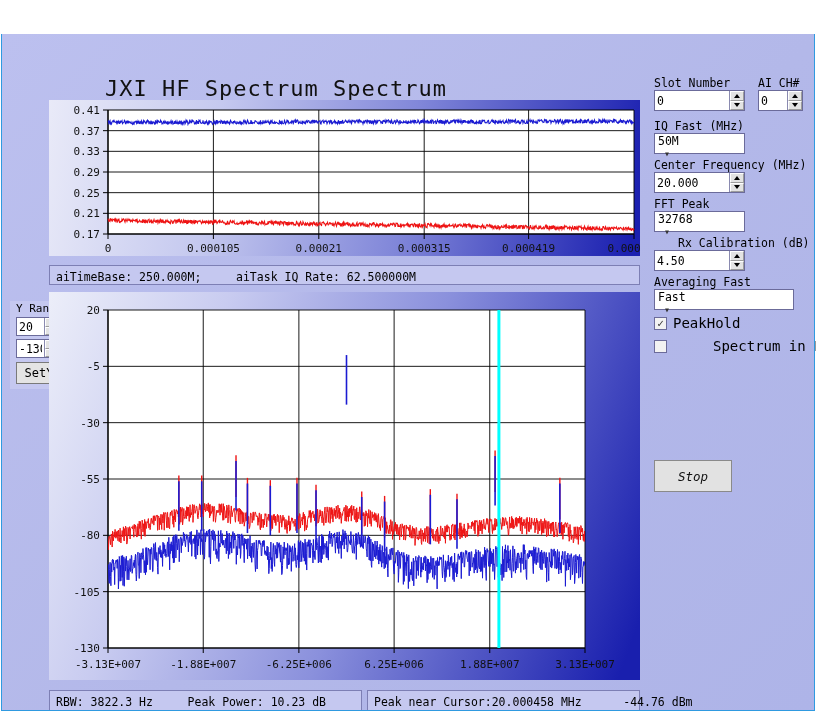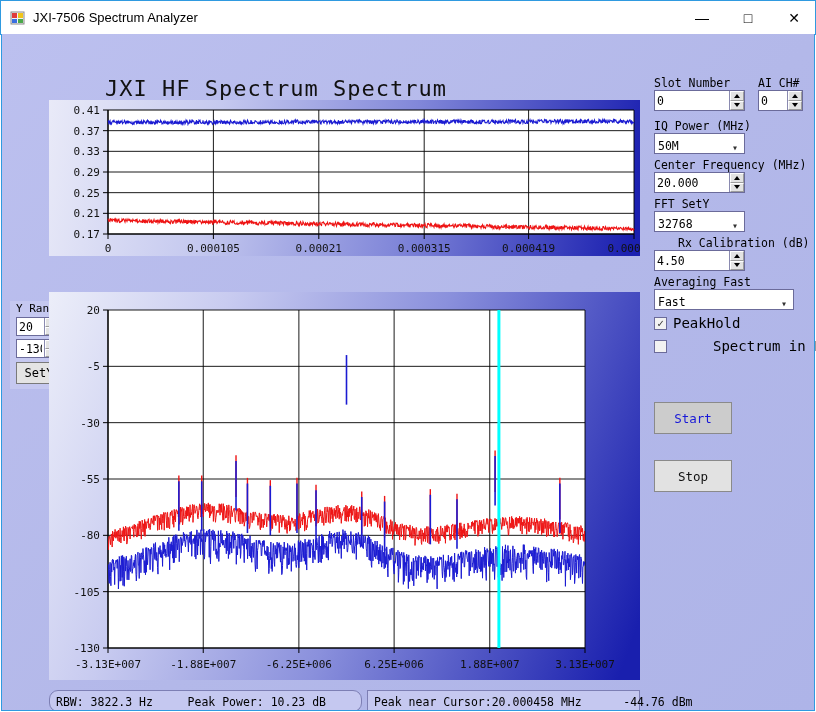--- a/index.html
+++ b/index.html
@@ -67,21 +67,21 @@
     background:linear-gradient(110deg,#eceef9 0%,#c8cbf0 25%,#8a90dc 55%,#191fae 97%);
   }
 
   
   .statusbar{
     position:absolute;background:#c5c8f0;border:1px solid #7d7fb4;box-sizing:border-box;
     font-size:11.5px;color:#000;padding:4px 6px;white-space:pre;
     font-family:"DejaVu Sans Mono", monospace;
   }
   #status-timebase{left:47px;top:231px;width:591px;height:20px;}
-  #status-rbw{left:47px;top:656px;width:313px;height:22px;border-radius:9px;}
+  #status-rbw{left:47px;top:656px;width:313px;height:22px;}
   #status-cursor{left:365px;top:656px;width:273px;height:22px;}
 
   
   #yrange{
     position:absolute;left:8px;top:267px;width:56px;height:88px;
     background:#c5c8f0;border:none;
   }
   #yrange .lbl{
     position:absolute;left:6px;top:1px;font-size:11px;color:#000;white-space:nowrap;
   }
@@ -118,69 +118,49 @@
   }
 
   
   #rightpanel{position:absolute;left:645px;top:34px;width:171px;height:497px;}
   .ctl-label{
     position:absolute;font-size:11.5px;color:#000;white-space:nowrap;
     font-family:"DejaVu Sans Mono", monospace;
   }
   .combo{
     position:absolute;background:#fff;border:1px solid #6b6b9a;box-sizing:border-box;
-    display:flex;align-items:flex-end;
+    display:flex;align-items:flex-start;
     font-family:"DejaVu Sans Mono", monospace;font-size:11.5px;color:#000;
     padding-left:3px;
+    flex-direction:column;
   }
   .combo .cval{flex:1;}
   .chev{width:18px;text-align:center;font-size:10px;color:#333;}
   .cb-row{position:absolute;display:flex;align-items:center;}
   .cbox{
     width:13px;height:13px;background:#f2f2f2;border:1px solid #6b6b9a;
     box-sizing:border-box;display:flex;align-items:center;justify-content:center;
     font-size:11px;line-height:1;color:#333;
   }
   .cb-text{margin-left:6px;font-size:14px;color:#000;font-family:"DejaVu Sans Mono", monospace;white-space:nowrap;}
   .bigbtn{
     position:absolute;width:78px;height:32px;
     background:#cfcfcf;border:1px solid #8a8a8a;box-sizing:border-box;
     display:flex;align-items:center;justify-content:center;
     font-family:"DejaVu Sans Mono", monospace;font-size:12.5px;cursor:default;
   }
   #btn-start{left:9px;top:368px;color:#1818d8;background:#cccccc;}
-  #btn-stop{left:9px;top:426px;color:#111;background:#e2e2e2;}
+  #btn-stop{left:9px;top:426px;color:#111;background:#e2e2e2;font-style:italic;}
   svg{display:block;}
 </style>
 </head>
 <body>
 
 <div id="app">
 
-  <div class="titlebar">
-    <div class="title-icon">
-      <svg width="16" height="16" viewBox="0 0 16 16">
-        <rect x="1" y="2" width="13" height="12" fill="#f2f2f2" stroke="#8a8a8a"></rect>
-        <rect x="2" y="3" width="5" height="5" fill="#e03a3a"></rect>
-        <rect x="8" y="3" width="5" height="5" fill="#f0c419"></rect>
-        <rect x="2" y="9" width="5" height="4" fill="#3a6fe0"></rect>
-        <rect x="8" y="9" width="5" height="4" fill="#4aa94a"></rect>
-      </svg>
-    </div>
-    <div class="title-text">JXI-7506 Spectrum Analyzer</div>
-    <div class="winbtn" id="btn-min">
-      <span>—</span>
-    </div>
-    <div class="winbtn" id="btn-max">
-      <span>□</span>
-    </div>
-    <div class="winbtn" id="btn-close">
-      <span>✕</span>
-    </div>
-  </div>
 
   <div class="client">
 
     <div class="app-title">JXI HF Spectrum Spectrum</div>
 
     <div class="chart" id="chart-time">
       <div class="frame"></div>
       <svg id="svg-time" width="591" height="156" style="position:absolute;left:0;top:0;">
           <rect x="59" y="10" width="526" height="124" fill="#ffffff" stroke="none"></rect>
           <line x1="59" y1="10" x2="585" y2="10" stroke="#000" stroke-width="1"></line>
@@ -222,20 +202,21 @@
           <text x="164.40076335877865" y="152" text-anchor="middle" font-family="&quot;DejaVu Sans Mono&quot;, monospace" font-size="11" fill="#111">0.000105</text>
           <text x="269.8015267175573" y="152" text-anchor="middle" font-family="&quot;DejaVu Sans Mono&quot;, monospace" font-size="11" fill="#111">0.00021</text>
           <text x="375.2022900763358" y="152" text-anchor="middle" font-family="&quot;DejaVu Sans Mono&quot;, monospace" font-size="11" fill="#111">0.000315</text>
           <text x="479.59923664122135" y="152" text-anchor="middle" font-family="&quot;DejaVu Sans Mono&quot;, monospace" font-size="11" fill="#111">0.000419</text>
           <text x="585" y="152" text-anchor="middle" font-family="&quot;DejaVu Sans Mono&quot;, monospace" font-size="11" fill="#111">0.000524</text>
           <path d="M59.00,22.01L59.50,21.17L60.00,24.39L60.50,21.32L61.00,20.50L61.50,23.86L62.00,23.02L62.50,24.01L63.00,22.04L63.50,21.45L64.00,20.82L64.50,21.65L65.00,20.40L65.50,21.67L66.00,22.22L66.50,22.19L67.00,22.62L67.50,20.75L68.00,24.37L68.50,20.83L69.00,23.27L69.50,21.25L70.00,22.39L70.50,23.91L71.00,20.79L71.50,23.14L72.00,21.28L72.50,21.64L73.00,20.73L73.50,23.55L74.00,22.76L74.50,22.78L75.00,21.94L75.50,20.36L76.00,21.13L76.50,23.69L77.00,23.67L77.50,20.83L78.00,22.88L78.50,20.53L79.00,23.56L79.50,21.46L80.00,22.17L80.50,21.82L81.00,22.75L81.50,23.03L82.00,21.99L82.50,23.47L83.00,23.71L83.50,24.28L84.00,21.54L84.50,23.87L85.00,24.23L85.50,21.95L86.00,22.10L86.50,21.56L87.00,21.07L87.50,23.01L88.00,21.20L88.50,23.76L89.00,21.12L89.50,22.55L90.00,20.82L90.50,23.46L91.00,23.61L91.50,21.95L92.00,22.81L92.50,21.06L93.00,23.20L93.50,22.45L94.00,24.27L94.50,20.82L95.00,21.97L95.50,21.15L96.00,21.99L96.50,22.62L97.00,24.05L97.50,20.69L98.00,22.76L98.50,20.26L99.00,21.09L99.50,20.90L100.00,24.25L100.50,21.34L101.00,22.79L101.50,23.39L102.00,20.53L102.50,24.03L103.00,21.32L103.50,24.24L104.00,22.21L104.50,21.91L105.00,22.23L105.50,24.10L106.00,23.95L106.50,20.33L107.00,23.32L107.50,22.75L108.00,20.86L108.50,22.59L109.00,20.54L109.50,21.10L110.00,22.10L110.50,22.36L111.00,22.36L111.50,20.39L112.00,21.73L112.50,21.42L113.00,23.81L113.50,23.27L114.00,23.55L114.50,21.42L115.00,21.97L115.50,23.72L116.00,21.04L116.50,21.86L117.00,23.10L117.50,22.41L118.00,23.44L118.50,21.32L119.00,24.06L119.50,23.84L120.00,21.85L120.50,22.42L121.00,23.34L121.50,22.21L122.00,20.79L122.50,23.33L123.00,22.47L123.50,20.68L124.00,24.19L124.50,23.69L125.00,23.56L125.50,21.24L126.00,23.91L126.50,21.55L127.00,22.89L127.50,23.29L128.00,21.30L128.50,23.18L129.00,23.93L129.50,21.64L130.00,23.87L130.50,21.68L131.00,22.94L131.50,21.88L132.00,23.61L132.50,21.84L133.00,23.76L133.50,21.99L134.00,24.30L134.50,22.83L135.00,21.17L135.50,21.31L136.00,23.99L136.50,22.85L137.00,20.31L137.50,21.76L138.00,20.63L138.50,21.64L139.00,24.26L139.50,22.99L140.00,23.05L140.50,20.82L141.00,22.42L141.50,21.40L142.00,20.46L142.50,23.17L143.00,21.61L143.50,20.30L144.00,21.32L144.50,21.06L145.00,21.76L145.50,23.94L146.00,23.91L146.50,22.55L147.00,23.51L147.50,20.17L148.00,23.15L148.50,23.13L149.00,21.17L149.50,23.96L150.00,20.33L150.50,21.05L151.00,20.37L151.50,22.53L152.00,23.19L152.50,23.38L153.00,22.93L153.50,22.99L154.00,20.26L154.50,23.36L155.00,23.54L155.50,23.77L156.00,21.36L156.50,23.02L157.00,22.07L157.50,20.90L158.00,23.01L158.50,24.13L159.00,22.58L159.50,23.73L160.00,20.25L160.50,22.72L161.00,21.31L161.50,21.89L162.00,21.49L162.50,21.77L163.00,23.11L163.50,24.23L164.00,23.32L164.50,22.17L165.00,21.00L165.50,23.07L166.00,22.02L166.50,23.76L167.00,21.94L167.50,20.16L168.00,24.14L168.50,20.33L169.00,23.46L169.50,21.72L170.00,21.85L170.50,21.35L171.00,21.93L171.50,23.69L172.00,20.35L172.50,20.79L173.00,21.91L173.50,23.85L174.00,20.93L174.50,22.97L175.00,22.29L175.50,20.64L176.00,23.83L176.50,21.37L177.00,23.33L177.50,21.96L178.00,23.42L178.50,20.59L179.00,22.96L179.50,23.14L180.00,22.30L180.50,24.08L181.00,23.22L181.50,20.37L182.00,21.20L182.50,21.91L183.00,22.88L183.50,22.57L184.00,23.34L184.50,21.06L185.00,23.21L185.50,21.10L186.00,21.37L186.50,22.96L187.00,23.70L187.50,23.98L188.00,21.46L188.50,23.11L189.00,23.29L189.50,22.55L190.00,23.58L190.50,22.68L191.00,20.81L191.50,23.47L192.00,22.41L192.50,23.96L193.00,22.57L193.50,23.00L194.00,23.73L194.50,20.98L195.00,20.10L195.50,21.46L196.00,22.90L196.50,21.24L197.00,22.75L197.50,23.71L198.00,22.19L198.50,20.13L199.00,21.09L199.50,23.24L200.00,23.74L200.50,23.40L201.00,22.78L201.50,23.16L202.00,20.18L202.50,23.89L203.00,22.33L203.50,23.47L204.00,22.74L204.50,22.89L205.00,22.66L205.50,23.08L206.00,20.81L206.50,20.88L207.00,21.30L207.50,21.75L208.00,21.99L208.50,23.24L209.00,23.34L209.50,23.79L210.00,21.68L210.50,23.67L211.00,23.42L211.50,20.36L212.00,23.75L212.50,22.54L213.00,22.87L213.50,23.49L214.00,20.30L214.50,22.82L215.00,23.18L215.50,22.43L216.00,20.58L216.50,23.06L217.00,21.16L217.50,22.47L218.00,22.30L218.50,21.58L219.00,20.64L219.50,22.40L220.00,21.94L220.50,24.04L221.00,23.40L221.50,21.20L222.00,22.74L222.50,21.09L223.00,20.39L223.50,22.87L224.00,23.43L224.50,22.74L225.00,23.26L225.50,21.86L226.00,23.21L226.50,23.32L227.00,22.13L227.50,22.52L228.00,22.56L228.50,23.28L229.00,23.54L229.50,23.79L230.00,24.05L230.50,20.73L231.00,21.21L231.50,23.85L232.00,22.33L232.50,23.49L233.00,20.55L233.50,23.03L234.00,23.69L234.50,23.69L235.00,23.12L235.50,20.40L236.00,21.55L236.50,23.76L237.00,22.73L237.50,22.30L238.00,20.08L238.50,20.39L239.00,22.36L239.50,21.45L240.00,23.62L240.50,23.00L241.00,22.78L241.50,22.11L242.00,22.85L242.50,21.27L243.00,22.84L243.50,21.05L244.00,20.72L244.50,23.05L245.00,21.41L245.50,20.99L246.00,19.97L246.50,22.90L247.00,20.49L247.50,21.78L248.00,20.87L248.50,20.04L249.00,20.78L249.50,23.54L250.00,23.12L250.50,22.20L251.00,21.45L251.50,23.16L252.00,23.21L252.50,23.35L253.00,21.77L253.50,23.22L254.00,20.80L254.50,22.68L255.00,22.49L255.50,23.16L256.00,21.72L256.50,23.36L257.00,22.23L257.50,20.84L258.00,21.76L258.50,22.32L259.00,20.47L259.50,20.88L260.00,20.82L260.50,22.54L261.00,22.48L261.50,22.91L262.00,21.26L262.50,20.88L263.00,23.66L263.50,20.35L264.00,20.69L264.50,21.90L265.00,19.95L265.50,23.06L266.00,20.21L266.50,21.72L267.00,22.29L267.50,20.81L268.00,21.40L268.50,22.63L269.00,23.16L269.50,21.42L270.00,21.21L270.50,21.22L271.00,20.65L271.50,23.59L272.00,24.00L272.50,21.75L273.00,20.98L273.50,20.86L274.00,20.30L274.50,22.71L275.00,23.07L275.50,21.10L276.00,21.42L276.50,21.44L277.00,20.48L277.50,21.58L278.00,23.64L278.50,22.43L279.00,21.37L279.50,20.89L280.00,20.76L280.50,23.01L281.00,21.74L281.50,20.73L282.00,22.31L282.50,20.34L283.00,23.89L283.50,23.60L284.00,22.59L284.50,21.86L285.00,21.85L285.50,20.70L286.00,23.45L286.50,20.92L287.00,23.28L287.50,22.55L288.00,22.45L288.50,23.91L289.00,21.87L289.50,20.28L290.00,23.42L290.50,23.76L291.00,21.05L291.50,23.55L292.00,21.60L292.50,21.59L293.00,23.83L293.50,19.95L294.00,21.72L294.50,23.09L295.00,22.60L295.50,21.85L296.00,21.23L296.50,20.18L297.00,21.14L297.50,21.94L298.00,21.24L298.50,22.55L299.00,22.45L299.50,20.95L300.00,20.03L300.50,21.60L301.00,22.61L301.50,21.19L302.00,20.51L302.50,23.50L303.00,22.17L303.50,20.32L304.00,20.25L304.50,21.24L305.00,21.53L305.50,20.94L306.00,23.47L306.50,21.27L307.00,21.49L307.50,20.38L308.00,19.95L308.50,21.33L309.00,22.48L309.50,20.59L310.00,22.03L310.50,19.88L311.00,20.61L311.50,21.78L312.00,21.03L312.50,21.61L313.00,22.36L313.50,22.18L314.00,23.92L314.50,22.03L315.00,20.52L315.50,23.33L316.00,21.53L316.50,20.52L317.00,20.29L317.50,21.76L318.00,22.94L318.50,20.55L319.00,21.76L319.50,21.68L320.00,20.08L320.50,23.64L321.00,21.89L321.50,20.32L322.00,23.06L322.50,23.32L323.00,20.72L323.50,22.48L324.00,20.70L324.50,23.59L325.00,22.25L325.50,20.50L326.00,21.69L326.50,21.08L327.00,23.83L327.50,23.14L328.00,19.82L328.50,22.22L329.00,21.01L329.50,20.88L330.00,20.30L330.50,20.23L331.00,20.64L331.50,21.87L332.00,23.11L332.50,21.86L333.00,21.77L333.50,23.80L334.00,20.71L334.50,20.52L335.00,21.27L335.50,21.17L336.00,20.12L336.50,23.54L337.00,21.65L337.50,20.50L338.00,21.73L338.50,20.60L339.00,20.17L339.50,19.85L340.00,22.06L340.50,21.32L341.00,20.79L341.50,23.22L342.00,22.91L342.50,20.18L343.00,21.50L343.50,23.51L344.00,23.59L344.50,23.06L345.00,21.28L345.50,21.54L346.00,19.97L346.50,23.21L347.00,22.18L347.50,21.99L348.00,19.83L348.50,20.37L349.00,22.10L349.50,21.92L350.00,23.84L350.50,22.34L351.00,20.00L351.50,23.13L352.00,22.64L352.50,21.96L353.00,22.63L353.50,22.85L354.00,22.88L354.50,21.32L355.00,22.32L355.50,21.85L356.00,22.62L356.50,22.59L357.00,20.34L357.50,22.88L358.00,23.27L358.50,22.21L359.00,23.72L359.50,20.75L360.00,22.63L360.50,22.74L361.00,22.52L361.50,21.20L362.00,23.54L362.50,21.06L363.00,21.40L363.50,21.92L364.00,19.99L364.50,22.26L365.00,23.15L365.50,19.77L366.00,21.64L366.50,20.09L367.00,22.72L367.50,22.85L368.00,22.83L368.50,22.28L369.00,19.98L369.50,20.75L370.00,22.28L370.50,23.79L371.00,23.22L371.50,21.43L372.00,22.19L372.50,20.14L373.00,22.86L373.50,21.03L374.00,19.85L374.50,22.42L375.00,22.96L375.50,19.84L376.00,20.95L376.50,21.56L377.00,23.45L377.50,21.27L378.00,21.70L378.50,19.77L379.00,23.59L379.50,21.02L380.00,22.58L380.50,22.13L381.00,23.53L381.50,19.98L382.00,21.38L382.50,23.64L383.00,19.91L383.50,20.55L384.00,20.45L384.50,23.78L385.00,21.91L385.50,21.99L386.00,21.52L386.50,20.92L387.00,23.68L387.50,23.62L388.00,21.15L388.50,19.85L389.00,21.52L389.50,21.46L390.00,23.47L390.50,20.08L391.00,23.36L391.50,20.90L392.00,22.19L392.50,20.05L393.00,23.56L393.50,20.50L394.00,23.25L394.50,23.01L395.00,20.59L395.50,23.58L396.00,22.29L396.50,20.94L397.00,23.72L397.50,20.94L398.00,21.57L398.50,20.28L399.00,21.34L399.50,23.26L400.00,23.59L400.50,22.29L401.00,22.98L401.50,22.62L402.00,20.21L402.50,22.13L403.00,22.23L403.50,20.65L404.00,21.11L404.50,20.02L405.00,19.72L405.50,21.96L406.00,20.90L406.50,22.41L407.00,20.06L407.50,20.00L408.00,20.17L408.50,22.55L409.00,20.39L409.50,22.01L410.00,20.31L410.50,22.00L411.00,21.44L411.50,22.44L412.00,20.04L412.50,21.43L413.00,23.46L413.50,22.30L414.00,20.03L414.50,22.89L415.00,20.22L415.50,22.47L416.00,20.16L416.50,22.15L417.00,21.64L417.50,22.14L418.00,21.94L418.50,22.63L419.00,20.53L419.50,23.54L420.00,21.14L420.50,21.61L421.00,23.74L421.50,20.32L422.00,20.82L422.50,20.22L423.00,23.14L423.50,20.16L424.00,23.21L424.50,21.71L425.00,22.62L425.50,23.51L426.00,23.40L426.50,22.39L427.00,23.25L427.50,21.46L428.00,23.20L428.50,22.25L429.00,22.10L429.50,23.04L430.00,21.51L430.50,23.51L431.00,20.10L431.50,23.68L432.00,23.61L432.50,23.59L433.00,19.89L433.50,22.06L434.00,20.26L434.50,20.63L435.00,20.39L435.50,20.29L436.00,22.53L436.50,22.80L437.00,22.51L437.50,22.75L438.00,22.91L438.50,21.01L439.00,20.67L439.50,20.38L440.00,23.60L440.50,23.45L441.00,23.09L441.50,22.28L442.00,21.52L442.50,20.56L443.00,19.87L443.50,22.18L444.00,19.77L444.50,22.93L445.00,21.36L445.50,23.06L446.00,23.68L446.50,19.99L447.00,22.17L447.50,21.42L448.00,21.22L448.50,23.31L449.00,23.10L449.50,21.29L450.00,22.80L450.50,21.84L451.00,20.68L451.50,23.20L452.00,20.87L452.50,22.69L453.00,21.34L453.50,21.21L454.00,20.43L454.50,22.81L455.00,22.76L455.50,23.42L456.00,23.00L456.50,20.69L457.00,22.79L457.50,20.30L458.00,21.87L458.50,22.23L459.00,23.24L459.50,19.60L460.00,20.29L460.50,20.21L461.00,23.67L461.50,20.11L462.00,20.55L462.50,20.27L463.00,22.80L463.50,19.61L464.00,21.23L464.50,21.65L465.00,20.61L465.50,21.84L466.00,20.38L466.50,19.55L467.00,23.23L467.50,22.89L468.00,22.55L468.50,20.57L469.00,22.60L469.50,20.34L470.00,22.69L470.50,23.58L471.00,22.30L471.50,23.24L472.00,21.99L472.50,20.31L473.00,19.88L473.50,20.32L474.00,22.97L474.50,21.50L475.00,20.62L475.50,22.21L476.00,23.37L476.50,23.46L477.00,23.43L477.50,21.96L478.00,20.58L478.50,23.36L479.00,23.28L479.50,21.22L480.00,21.00L480.50,21.00L481.00,19.84L481.50,21.97L482.00,21.52L482.50,20.29L483.00,20.22L483.50,23.01L484.00,23.31L484.50,20.60L485.00,21.55L485.50,21.84L486.00,22.61L486.50,22.83L487.00,20.61L487.50,22.73L488.00,23.48L488.50,23.17L489.00,20.22L489.50,20.58L490.00,19.77L490.50,21.17L491.00,20.62L491.50,20.27L492.00,20.07L492.50,19.84L493.00,21.24L493.50,21.15L494.00,22.53L494.50,22.20L495.00,22.17L495.50,19.55L496.00,20.22L496.50,19.90L497.00,21.55L497.50,19.47L498.00,23.27L498.50,21.63L499.00,22.18L499.50,22.12L500.00,20.82L500.50,20.64L501.00,20.08L501.50,20.51L502.00,23.21L502.50,21.84L503.00,20.65L503.50,21.49L504.00,21.51L504.50,21.95L505.00,21.84L505.50,19.65L506.00,19.98L506.50,20.75L507.00,23.20L507.50,22.00L508.00,20.49L508.50,19.89L509.00,22.51L509.50,23.20L510.00,19.58L510.50,21.31L511.00,19.94L511.50,19.46L512.00,21.93L512.50,22.94L513.00,21.96L513.50,20.73L514.00,23.56L514.50,22.21L515.00,23.41L515.50,21.27L516.00,19.73L516.50,23.08L517.00,19.76L517.50,20.11L518.00,22.72L518.50,19.95L519.00,19.74L519.50,23.30L520.00,20.95L520.50,20.16L521.00,21.51L521.50,21.15L522.00,20.16L522.50,20.08L523.00,20.79L523.50,22.13L524.00,19.57L524.50,22.73L525.00,22.62L525.50,22.65L526.00,21.82L526.50,23.33L527.00,19.99L527.50,19.54L528.00,22.51L528.50,22.43L529.00,21.24L529.50,21.03L530.00,22.38L530.50,21.05L531.00,20.27L531.50,23.27L532.00,19.44L532.50,20.03L533.00,20.49L533.50,22.83L534.00,22.83L534.50,22.36L535.00,20.10L535.50,23.05L536.00,19.40L536.50,22.71L537.00,20.05L537.50,22.48L538.00,22.15L538.50,19.88L539.00,20.25L539.50,19.58L540.00,21.81L540.50,22.67L541.00,23.15L541.50,21.42L542.00,21.03L542.50,22.73L543.00,20.95L543.50,22.98L544.00,21.27L544.50,22.51L545.00,22.23L545.50,20.02L546.00,21.53L546.50,23.07L547.00,23.11L547.50,21.65L548.00,21.73L548.50,22.70L549.00,22.87L549.50,22.63L550.00,19.77L550.50,20.97L551.00,19.94L551.50,20.82L552.00,23.24L552.50,21.35L553.00,20.49L553.50,22.85L554.00,19.50L554.50,20.68L555.00,21.51L555.50,19.81L556.00,21.80L556.50,22.43L557.00,19.57L557.50,21.97L558.00,22.66L558.50,23.09L559.00,19.57L559.50,21.87L560.00,21.48L560.50,22.15L561.00,20.19L561.50,20.74L562.00,20.71L562.50,20.62L563.00,21.80L563.50,22.32L564.00,20.74L564.50,19.75L565.00,22.76L565.50,19.60L566.00,19.78L566.50,20.62L567.00,20.32L567.50,22.06L568.00,22.37L568.50,23.05L569.00,22.15L569.50,22.93L570.00,21.40L570.50,22.12L571.00,20.59L571.50,19.72L572.00,22.39L572.50,20.04L573.00,22.82L573.50,21.18L574.00,22.16L574.50,20.30L575.00,20.60L575.50,21.51L576.00,22.25L576.50,23.19L577.00,20.82L577.50,22.91L578.00,21.74L578.50,20.33L579.00,20.95L579.50,22.25L580.00,21.19L580.50,19.92L581.00,19.81L581.50,21.96L582.00,22.91L582.50,20.24L583.00,23.39L583.50,22.09L584.00,22.86L584.50,22.77L585.00,22.20" fill="none" stroke="#1b1bd2" stroke-width="1.1"></path>
           <path d="M59.00,118.60L59.50,119.75L60.00,121.43L60.50,121.11L61.00,118.83L61.50,118.68L62.00,121.01L62.50,119.87L63.00,119.08L63.50,120.78L64.00,119.77L64.50,119.41L65.00,119.23L65.50,120.55L66.00,119.10L66.50,120.93L67.00,119.09L67.50,120.05L68.00,122.09L68.50,122.04L69.00,118.72L69.50,120.30L70.00,119.50L70.50,122.51L71.00,122.65L71.50,121.40L72.00,121.59L72.50,121.49L73.00,119.23L73.50,120.37L74.00,119.40L74.50,118.84L75.00,119.31L75.50,120.88L76.00,122.11L76.50,120.06L77.00,119.04L77.50,120.38L78.00,121.58L78.50,120.17L79.00,118.93L79.50,120.20L80.00,120.42L80.50,119.41L81.00,120.43L81.50,121.47L82.00,120.07L82.50,121.10L83.00,120.54L83.50,121.60L84.00,119.37L84.50,120.39L85.00,120.45L85.50,120.82L86.00,120.14L86.50,119.85L87.00,122.21L87.50,119.47L88.00,119.17L88.50,122.39L89.00,121.51L89.50,122.04L90.00,121.80L90.50,120.15L91.00,120.75L91.50,121.51L92.00,122.30L92.50,121.53L93.00,120.94L93.50,122.91L94.00,119.11L94.50,122.46L95.00,120.18L95.50,123.02L96.00,120.60L96.50,122.04L97.00,119.73L97.50,122.71L98.00,120.59L98.50,123.11L99.00,119.92L99.50,119.61L100.00,119.25L100.50,122.40L101.00,122.09L101.50,121.28L102.00,119.56L102.50,123.28L103.00,120.98L103.50,122.36L104.00,122.91L104.50,120.84L105.00,119.58L105.50,121.36L106.00,121.49L106.50,121.92L107.00,120.00L107.50,122.71L108.00,120.29L108.50,120.21L109.00,122.96L109.50,121.50L110.00,120.22L110.50,122.30L111.00,121.27L111.50,119.69L112.00,121.77L112.50,120.57L113.00,122.95L113.50,120.01L114.00,120.00L114.50,123.13L115.00,121.56L115.50,121.88L116.00,122.83L116.50,120.72L117.00,121.92L117.50,120.90L118.00,119.98L118.50,122.19L119.00,120.23L119.50,122.94L120.00,121.01L120.50,122.99L121.00,122.57L121.50,123.36L122.00,120.19L122.50,120.76L123.00,120.88L123.50,123.34L124.00,123.36L124.50,121.48L125.00,121.79L125.50,120.18L126.00,119.81L126.50,120.60L127.00,123.66L127.50,120.42L128.00,119.98L128.50,122.53L129.00,120.18L129.50,119.70L130.00,122.22L130.50,119.77L131.00,120.97L131.50,123.40L132.00,121.12L132.50,120.16L133.00,121.93L133.50,122.73L134.00,123.00L134.50,120.18L135.00,121.41L135.50,122.97L136.00,119.95L136.50,122.77L137.00,120.23L137.50,122.79L138.00,121.44L138.50,123.87L139.00,120.41L139.50,123.03L140.00,120.93L140.50,121.68L141.00,120.87L141.50,123.08L142.00,120.14L142.50,123.78L143.00,120.92L143.50,121.16L144.00,123.29L144.50,122.09L145.00,119.95L145.50,123.44L146.00,123.02L146.50,120.22L147.00,122.02L147.50,121.17L148.00,121.74L148.50,122.83L149.00,120.98L149.50,120.96L150.00,121.29L150.50,121.06L151.00,120.48L151.50,121.66L152.00,122.14L152.50,123.48L153.00,122.33L153.50,120.92L154.00,122.84L154.50,122.71L155.00,120.82L155.50,122.87L156.00,120.59L156.50,123.05L157.00,121.99L157.50,121.09L158.00,122.73L158.50,122.66L159.00,121.38L159.50,123.12L160.00,121.15L160.50,122.29L161.00,123.95L161.50,120.88L162.00,120.67L162.50,122.69L163.00,120.77L163.50,124.16L164.00,123.74L164.50,120.62L165.00,120.17L165.50,123.16L166.00,120.20L166.50,122.68L167.00,120.60L167.50,121.95L168.00,123.46L168.50,122.71L169.00,121.69L169.50,121.21L170.00,120.72L170.50,123.17L171.00,120.74L171.50,122.00L172.00,122.31L172.50,122.42L173.00,121.28L173.50,120.83L174.00,122.52L174.50,122.92L175.00,122.13L175.50,122.87L176.00,123.51L176.50,124.41L177.00,123.33L177.50,124.25L178.00,124.45L178.50,120.79L179.00,123.09L179.50,123.93L180.00,123.16L180.50,123.72L181.00,121.17L181.50,120.50L182.00,121.84L182.50,122.39L183.00,122.74L183.50,121.07L184.00,122.23L184.50,121.44L185.00,120.68L185.50,123.60L186.00,123.73L186.50,124.12L187.00,123.78L187.50,123.88L188.00,122.79L188.50,124.41L189.00,124.55L189.50,123.52L190.00,123.69L190.50,123.67L191.00,122.53L191.50,123.02L192.00,121.81L192.50,124.30L193.00,122.68L193.50,121.52L194.00,123.95L194.50,124.54L195.00,121.86L195.50,124.33L196.00,122.49L196.50,122.96L197.00,122.80L197.50,120.91L198.00,121.36L198.50,124.71L199.00,121.53L199.50,122.38L200.00,120.99L200.50,123.41L201.00,121.11L201.50,121.76L202.00,121.23L202.50,123.55L203.00,121.30L203.50,122.11L204.00,123.21L204.50,122.29L205.00,123.38L205.50,122.97L206.00,122.25L206.50,122.54L207.00,124.49L207.50,121.77L208.00,124.65L208.50,124.79L209.00,124.05L209.50,124.74L210.00,122.94L210.50,122.18L211.00,122.63L211.50,123.29L212.00,124.06L212.50,121.60L213.00,122.80L213.50,121.81L214.00,123.76L214.50,123.97L215.00,122.15L215.50,121.28L216.00,124.83L216.50,123.97L217.00,124.04L217.50,124.52L218.00,123.78L218.50,124.08L219.00,121.32L219.50,124.14L220.00,121.72L220.50,121.42L221.00,122.22L221.50,122.72L222.00,121.21L222.50,123.24L223.00,121.51L223.50,123.29L224.00,122.05L224.50,124.38L225.00,123.20L225.50,121.71L226.00,121.55L226.50,123.74L227.00,121.22L227.50,121.73L228.00,123.86L228.50,121.57L229.00,123.89L229.50,122.76L230.00,121.38L230.50,125.03L231.00,124.62L231.50,121.28L232.00,121.52L232.50,121.77L233.00,123.59L233.50,122.64L234.00,122.08L234.50,124.84L235.00,123.45L235.50,121.59L236.00,121.67L236.50,122.29L237.00,124.87L237.50,122.00L238.00,125.34L238.50,122.20L239.00,124.54L239.50,122.90L240.00,125.22L240.50,123.00L241.00,124.01L241.50,122.84L242.00,122.47L242.50,123.82L243.00,122.47L243.50,122.41L244.00,124.04L244.50,123.23L245.00,125.20L245.50,124.44L246.00,124.35L246.50,125.21L247.00,124.31L247.50,121.56L248.00,122.13L248.50,123.96L249.00,123.95L249.50,125.33L250.00,123.48L250.50,125.26L251.00,123.29L251.50,121.61L252.00,122.49L252.50,124.92L253.00,124.47L253.50,124.56L254.00,121.67L254.50,122.86L255.00,123.68L255.50,124.81L256.00,125.27L256.50,122.91L257.00,123.68L257.50,125.58L258.00,123.56L258.50,122.83L259.00,124.13L259.50,125.16L260.00,124.07L260.50,125.24L261.00,123.13L261.50,124.51L262.00,122.41L262.50,124.59L263.00,122.63L263.50,124.96L264.00,123.47L264.50,121.99L265.00,122.17L265.50,125.02L266.00,123.43L266.50,124.69L267.00,125.47L267.50,122.82L268.00,122.55L268.50,125.64L269.00,125.25L269.50,123.93L270.00,124.75L270.50,122.83L271.00,122.36L271.50,124.32L272.00,124.53L272.50,125.97L273.00,122.51L273.50,122.25L274.00,122.35L274.50,121.92L275.00,123.64L275.50,123.24L276.00,123.90L276.50,125.51L277.00,124.90L277.50,123.47L278.00,123.49L278.50,122.33L279.00,124.88L279.50,124.96L280.00,124.19L280.50,122.73L281.00,122.57L281.50,123.79L282.00,123.34L282.50,123.81L283.00,124.00L283.50,125.78L284.00,122.59L284.50,124.95L285.00,126.00L285.50,124.06L286.00,123.61L286.50,122.24L287.00,124.62L287.50,126.15L288.00,124.11L288.50,122.65L289.00,123.54L289.50,122.68L290.00,124.78L290.50,122.51L291.00,125.00L291.50,125.72L292.00,123.08L292.50,125.70L293.00,126.19L293.50,123.44L294.00,122.53L294.50,126.21L295.00,122.29L295.50,123.53L296.00,125.70L296.50,123.91L297.00,123.09L297.50,123.64L298.00,122.84L298.50,125.19L299.00,122.31L299.50,125.29L300.00,124.55L300.50,123.80L301.00,125.54L301.50,126.38L302.00,124.56L302.50,125.56L303.00,125.99L303.50,123.17L304.00,122.94L304.50,126.05L305.00,123.77L305.50,126.07L306.00,126.12L306.50,125.35L307.00,125.77L307.50,123.53L308.00,122.58L308.50,126.10L309.00,126.21L309.50,124.14L310.00,123.37L310.50,123.07L311.00,122.83L311.50,125.35L312.00,124.62L312.50,122.51L313.00,124.82L313.50,123.70L314.00,122.69L314.50,124.74L315.00,125.82L315.50,124.60L316.00,123.56L316.50,125.73L317.00,126.54L317.50,126.31L318.00,123.95L318.50,126.33L319.00,125.24L319.50,125.65L320.00,126.70L320.50,123.63L321.00,124.16L321.50,123.75L322.00,124.52L322.50,125.51L323.00,123.83L323.50,123.35L324.00,124.71L324.50,122.70L325.00,122.77L325.50,124.41L326.00,124.51L326.50,126.65L327.00,126.12L327.50,124.18L328.00,125.96L328.50,123.60L329.00,125.97L329.50,126.80L330.00,124.99L330.50,125.46L331.00,123.12L331.50,125.68L332.00,123.95L332.50,124.23L333.00,124.92L333.50,123.61L334.00,126.15L334.50,125.59L335.00,124.62L335.50,125.72L336.00,126.72L336.50,124.93L337.00,125.10L337.50,126.88L338.00,126.38L338.50,125.16L339.00,125.47L339.50,123.66L340.00,126.27L340.50,126.15L341.00,124.89L341.50,123.74L342.00,124.61L342.50,124.08L343.00,123.56L343.50,125.01L344.00,124.60L344.50,123.09L345.00,123.20L345.50,124.40L346.00,126.55L346.50,126.37L347.00,123.28L347.50,123.54L348.00,123.18L348.50,123.34L349.00,126.89L349.50,125.26L350.00,126.21L350.50,126.41L351.00,126.45L351.50,123.62L352.00,127.23L352.50,126.43L353.00,124.47L353.50,125.20L354.00,125.72L354.50,124.90L355.00,126.46L355.50,124.96L356.00,125.48L356.50,124.86L357.00,124.70L357.50,124.06L358.00,125.16L358.50,123.46L359.00,125.34L359.50,123.67L360.00,127.09L360.50,124.55L361.00,127.34L361.50,124.55L362.00,124.82L362.50,124.22L363.00,124.36L363.50,124.26L364.00,125.97L364.50,126.55L365.00,124.21L365.50,123.48L366.00,123.99L366.50,127.27L367.00,124.01L367.50,126.34L368.00,124.66L368.50,127.28L369.00,123.82L369.50,127.17L370.00,126.20L370.50,123.44L371.00,126.09L371.50,126.70L372.00,127.25L372.50,124.79L373.00,125.42L373.50,126.84L374.00,124.16L374.50,125.68L375.00,125.60L375.50,125.29L376.00,123.80L376.50,125.74L377.00,127.43L377.50,126.96L378.00,127.63L378.50,123.81L379.00,124.04L379.50,123.64L380.00,124.61L380.50,124.84L381.00,125.95L381.50,123.83L382.00,124.99L382.50,124.07L383.00,126.46L383.50,125.94L384.00,125.63L384.50,126.11L385.00,127.38L385.50,124.71L386.00,125.56L386.50,124.16L387.00,126.92L387.50,125.18L388.00,127.14L388.50,126.61L389.00,123.81L389.50,126.65L390.00,127.69L390.50,124.59L391.00,127.04L391.50,126.42L392.00,127.86L392.50,124.99L393.00,127.29L393.50,124.68L394.00,127.12L394.50,125.02L395.00,123.97L395.50,127.26L396.00,125.72L396.50,126.85L397.00,124.49L397.50,127.64L398.00,125.38L398.50,127.46L399.00,125.45L399.50,125.11L400.00,125.71L400.50,124.57L401.00,126.15L401.50,125.82L402.00,126.03L402.50,125.53L403.00,125.43L403.50,125.62L404.00,124.43L404.50,126.51L405.00,127.67L405.50,126.60L406.00,124.26L406.50,124.03L407.00,126.40L407.50,127.13L408.00,126.81L408.50,124.56L409.00,126.98L409.50,124.85L410.00,125.20L410.50,124.67L411.00,124.16L411.50,125.92L412.00,125.52L412.50,124.94L413.00,125.98L413.50,126.84L414.00,126.47L414.50,124.33L415.00,125.50L415.50,124.44L416.00,126.21L416.50,124.14L417.00,124.73L417.50,127.62L418.00,124.57L418.50,124.67L419.00,124.72L419.50,124.21L420.00,126.55L420.50,124.61L421.00,126.29L421.50,125.12L422.00,126.75L422.50,128.26L423.00,125.98L423.50,125.20L424.00,127.44L424.50,126.21L425.00,124.89L425.50,125.46L426.00,127.64L426.50,124.86L427.00,126.51L427.50,127.23L428.00,126.00L428.50,128.09L429.00,125.68L429.50,126.00L430.00,125.97L430.50,126.68L431.00,126.20L431.50,126.69L432.00,128.24L432.50,126.09L433.00,126.63L433.50,124.68L434.00,125.90L434.50,127.59L435.00,126.03L435.50,127.74L436.00,127.68L436.50,128.30L437.00,126.34L437.50,125.39L438.00,124.62L438.50,124.95L439.00,126.49L439.50,125.84L440.00,125.37L440.50,124.63L441.00,127.51L441.50,124.69L442.00,126.58L442.50,128.21L443.00,125.49L443.50,126.02L444.00,128.48L444.50,127.08L445.00,128.28L445.50,126.17L446.00,125.61L446.50,127.35L447.00,125.75L447.50,128.69L448.00,128.30L448.50,128.61L449.00,125.17L449.50,126.86L450.00,128.56L450.50,126.37L451.00,128.57L451.50,127.26L452.00,127.41L452.50,125.93L453.00,126.24L453.50,127.46L454.00,127.73L454.50,127.42L455.00,125.63L455.50,126.73L456.00,125.85L456.50,125.20L457.00,128.83L457.50,125.16L458.00,126.33L458.50,127.43L459.00,127.52L459.50,128.00L460.00,125.04L460.50,127.89L461.00,126.83L461.50,126.71L462.00,127.62L462.50,125.52L463.00,128.38L463.50,125.34L464.00,128.85L464.50,125.75L465.00,126.95L465.50,125.39L466.00,128.16L466.50,125.79L467.00,125.36L467.50,125.60L468.00,128.52L468.50,128.18L469.00,128.13L469.50,125.54L470.00,127.20L470.50,125.32L471.00,128.61L471.50,125.76L472.00,126.13L472.50,125.62L473.00,125.59L473.50,129.04L474.00,126.81L474.50,126.03L475.00,128.49L475.50,128.20L476.00,125.88L476.50,125.36L477.00,126.02L477.50,125.90L478.00,127.86L478.50,126.72L479.00,126.89L479.50,126.92L480.00,128.96L480.50,129.21L481.00,126.73L481.50,125.17L482.00,127.75L482.50,127.85L483.00,129.04L483.50,128.87L484.00,126.61L484.50,128.04L485.00,129.17L485.50,126.70L486.00,127.78L486.50,126.33L487.00,125.56L487.50,126.90L488.00,128.23L488.50,128.15L489.00,128.98L489.50,128.90L490.00,125.63L490.50,128.28L491.00,128.06L491.50,125.70L492.00,127.44L492.50,128.83L493.00,128.74L493.50,128.01L494.00,128.76L494.50,127.13L495.00,128.05L495.50,128.60L496.00,127.26L496.50,125.57L497.00,126.64L497.50,125.58L498.00,129.18L498.50,125.69L499.00,128.46L499.50,128.40L500.00,129.47L500.50,125.79L501.00,129.29L501.50,126.86L502.00,126.43L502.50,129.11L503.00,125.71L503.50,128.87L504.00,125.85L504.50,125.84L505.00,128.56L505.50,125.72L506.00,129.40L506.50,129.62L507.00,127.46L507.50,129.08L508.00,127.66L508.50,128.63L509.00,126.99L509.50,128.24L510.00,129.64L510.50,127.21L511.00,126.75L511.50,129.09L512.00,127.43L512.50,126.07L513.00,129.37L513.50,128.18L514.00,127.00L514.50,128.18L515.00,128.97L515.50,125.98L516.00,127.14L516.50,126.25L517.00,125.96L517.50,126.66L518.00,126.67L518.50,128.61L519.00,128.22L519.50,127.68L520.00,127.27L520.50,128.71L521.00,126.68L521.50,127.60L522.00,127.63L522.50,129.84L523.00,128.45L523.50,126.70L524.00,128.31L524.50,129.26L525.00,128.80L525.50,126.09L526.00,128.77L526.50,127.42L527.00,129.11L527.50,129.07L528.00,125.94L528.50,129.12L529.00,129.97L529.50,126.75L530.00,126.01L530.50,126.56L531.00,127.40L531.50,127.18L532.00,126.17L532.50,128.91L533.00,127.83L533.50,128.15L534.00,127.74L534.50,129.57L535.00,128.35L535.50,126.16L536.00,127.53L536.50,129.68L537.00,127.60L537.50,129.83L538.00,130.15L538.50,127.67L539.00,126.38L539.50,129.22L540.00,129.05L540.50,126.86L541.00,130.11L541.50,126.25L542.00,129.26L542.50,128.76L543.00,129.99L543.50,126.40L544.00,129.51L544.50,127.16L545.00,127.13L545.50,129.82L546.00,129.85L546.50,129.66L547.00,126.54L547.50,128.60L548.00,127.07L548.50,128.68L549.00,129.57L549.50,128.77L550.00,129.11L550.50,126.57L551.00,129.90L551.50,129.34L552.00,129.82L552.50,128.95L553.00,130.34L553.50,129.66L554.00,126.59L554.50,126.56L555.00,127.82L555.50,128.35L556.00,129.87L556.50,126.59L557.00,127.51L557.50,129.24L558.00,129.82L558.50,128.67L559.00,126.94L559.50,129.86L560.00,129.54L560.50,127.65L561.00,128.13L561.50,129.71L562.00,127.94L562.50,127.47L563.00,128.31L563.50,128.36L564.00,127.46L564.50,129.38L565.00,128.29L565.50,127.26L566.00,127.56L566.50,128.16L567.00,128.08L567.50,127.07L568.00,128.82L568.50,129.50L569.00,128.82L569.50,127.94L570.00,129.05L570.50,128.92L571.00,127.66L571.50,127.36L572.00,127.97L572.50,128.25L573.00,129.08L573.50,129.07L574.00,130.04L574.50,126.87L575.00,129.03L575.50,129.20L576.00,129.78L576.50,127.68L577.00,127.30L577.50,128.48L578.00,129.86L578.50,128.03L579.00,128.62L579.50,127.44L580.00,129.46L580.50,129.55L581.00,128.37L581.50,129.59L582.00,128.68L582.50,130.29L583.00,129.83L583.50,128.66L584.00,128.76L584.50,130.14L585.00,128.81" fill="none" stroke="#ee1414" stroke-width="1.1"></path>
         </svg>
     </div>
 
+    <div class="statusbar" id="status-timebase">aiTimeBase: 250.000M;     aiTask IQ Rate: 62.500000M</div>
 
     <div id="yrange">
       <div class="lbl">Y Range</div>
 
       <div class="num-updown" id="yr-max">
         <input value="20" style="">
         <div class="spin">
           <div>
               <i class="arr-u"></i>
             </div>
@@ -369,40 +350,40 @@
       <div class="spin">
         <div>
             <i class="arr-u"></i>
           </div>
         <div>
             <i class="arr-d"></i>
           </div>
       </div>
     </div>
 
-    <div class="ctl-label" style="left:9px;top:85px;">IQ Power (MHz)</div>
+    <div class="ctl-label" style="left:9px;top:85px;">IQ Fast (MHz)</div>
     <div class="combo" style="left:9px;top:99px;width:91px;height:21px;">
       <span class="cval">50M</span>
       <span class="chev">▾</span>
     </div>
 
     <div class="ctl-label" style="left:9px;top:124px;">Center Frequency (MHz)</div>
     <div class="num-updown" style="left:9px;top:138px;width:91px;height:21px;">
       <input value="20.000" style="">
       <div class="spin">
         <div>
             <i class="arr-u"></i>
           </div>
         <div>
             <i class="arr-d"></i>
           </div>
       </div>
     </div>
 
-    <div class="ctl-label" style="left:9px;top:163px;">FFT SetY</div>
+    <div class="ctl-label" style="left:9px;top:163px;">FFT Peak</div>
     <div class="combo" style="left:9px;top:177px;width:91px;height:21px;">
       <span class="cval">32768</span>
       <span class="chev">▾</span>
     </div>
 
     <div class="ctl-label" style="left:9px;top:202px;padding-left:24px;">Rx Calibration (dB)</div>
     <div class="num-updown" style="left:9px;top:216px;width:91px;height:21px;">
       <input value="4.50" style="">
       <div class="spin">
         <div>
@@ -423,17 +404,16 @@
     <div class="cb-row" style="left:9px;top:281px;">
       <span class="cbox">✓</span>
       <span class="cb-text">PeakHold</span>
     </div>
 
     <div class="cb-row" style="left:9px;top:304px;gap:40px;">
       <span class="cbox"></span>
       <span class="cb-text">Spectrum in PSD</span>
     </div>
 
-    <div class="bigbtn" id="btn-start">Start</div>
     <div class="bigbtn" id="btn-stop">Stop</div>
   </div>
 
 </div>
 
 </body></html>

